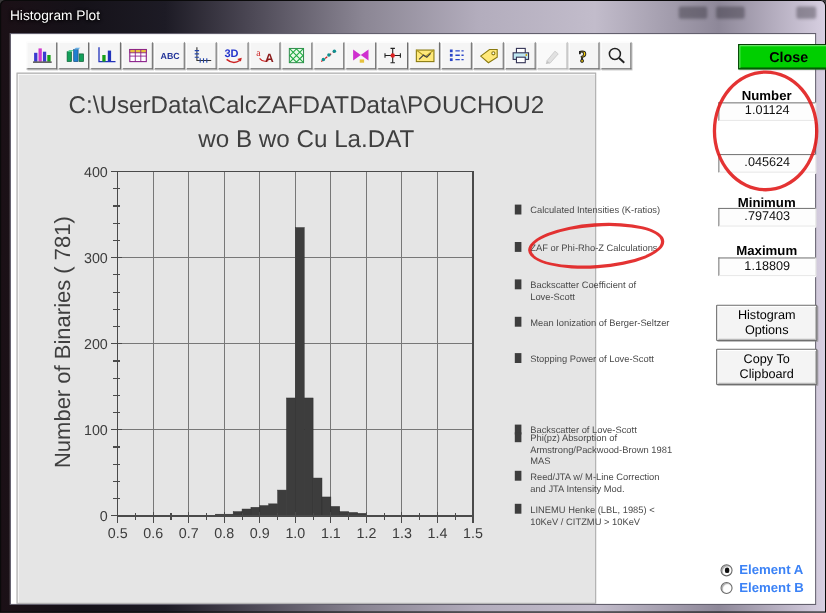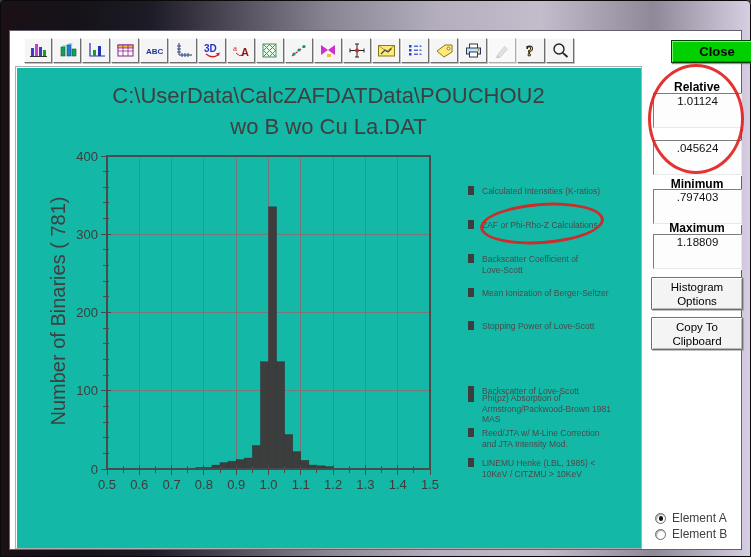--- a/index.html
+++ b/index.html
@@ -27,23 +27,23 @@
   .tb-btn{
     width:28px;height:25px;background:#f5f5f5;margin-right:1px;
     border:1px solid;border-color:#fdfdfd #6f6f6f #6f6f6f #fdfdfd;
     box-shadow:1px 1px 0 rgba(120,120,120,.45);
     display:flex;align-items:center;justify-content:center;cursor:pointer;
   }
   .tb-btn.disabled{opacity:.55;filter:grayscale(.6);cursor:default;}
   .tb-btn svg{display:block;}
   
   .chart-frame{
-    position:absolute;left:5px;top:35px;width:627px;height:483px;
+    position:absolute;left:5px;top:35px;width:527px;height:483px;
     border:1px solid #aeaeae;box-shadow:1px 1px 0 #fdfdfd inset;
-    background:#14b8a6;
+    background:#e5e5e5;
   }
   .chart-title{position:absolute;left:0;top:13px;width:100%;text-align:center;
     color:#3f3f3f;font-size:22px;line-height:31px;}
   .ylabel{
     position:absolute;left:-127px;top:232px;width:340px;height:24px;text-align:center;
     font-size:20px;color:#3f3f3f;transform:rotate(-90deg);
   }
   .xlabel{position:absolute;left:71px;top:429px;width:363px;text-align:center;
     font-size:18px;color:#3f3f3f;}
   .legend-item{position:absolute;left:452px;width:176px;font-size:8.5px;line-height:10.5px;
@@ -54,47 +54,55 @@
   
   .close-btn{
     position:absolute;left:641px;top:9px;width:92px;height:23px;
     background:#00cf00;border:1px solid #063f06;
     box-shadow:inset 1px 1px 0 #74f274,inset -1px -1px 0 #029102,1px 1px 1px rgba(80,80,80,.6);
     font-size:13px;font-weight:bold;color:#000;text-align:center;line-height:21px;cursor:pointer;margin-left:20px;
   }
   .stat-label{position:absolute;left:641px;width:92px;text-align:center;
     font-weight:bold;font-size:12px;color:#000;}
   .stat-box{
-    position:absolute;left:643px;width:89px;height:35px;background:#fdfdfd;
+    position:absolute;left:643px;width:89px;height:17px;background:#fdfdfd;
     border:1px solid;border-color:#7c7c7c #e9e9e9 #e9e9e9 #7c7c7c;box-shadow:0 1px 0 #fff;
     font-size:11.5px;color:#101010;text-align:center;line-height:15px;
   }
   .panel-btn{
     position:absolute;left:641px;width:92px;height:33px;background:#f4f4f4;
     border:1px solid #6f6f6f;border-radius:1px;
     box-shadow:inset 1px 1px 0 #ffffff,inset -1px -1px 0 #b9b9b9,1px 1px 0 rgba(130,130,130,.5);
     font-size:11.5px;line-height:14px;color:#000;text-align:center;
     white-space:pre-line;padding-top:2px;cursor:pointer;
   }
   .radio-row{position:absolute;left:645px;display:flex;align-items:center;cursor:pointer;}
   .radio-circle{
     width:11px;height:11px;border-radius:50%;background:#fff;margin-right:6px;
     border:1px solid #6a6a6a;box-shadow:inset 1px 1px 1px #a8a8a8;position:relative;flex:none;
   }
   .radio-circle.selected::after{
     content:"";position:absolute;left:2.5px;top:2.5px;width:4.5px;height:4.5px;
     background:#111;border-radius:50%;
   }
-  .radio-label{font-size:12px;font-weight:normal;color:#404040;line-height:14px;text-align:center;}
+  .radio-label{font-size:12px;font-weight:bold;color:#3b82f6;line-height:14px;text-align:center;}
 </style>
 </head>
 <body>
 
 <div class="window">
 
+  <div class="titlebar">
+    <span class="title">Histogram Plot</span>
+    <div>
+      <span class="tb-ghost" style="left:617px;width:26px;"></span>
+      <span class="tb-ghost" style="left:651px;width:26px;"></span>
+      <span class="tb-ghost" style="left:724px;width:18px;"></span>
+    </div>
+  </div>
 
   <div class="client">
 
     <div class="toolbar" id="toolbar">
         <div class="tb-group">
           <div class="tb-btn">
             <span>
               <svg width="19" height="17" viewBox="0 0 19 17">
                 <rect x="2" y="6" width="3" height="8" fill="#3a3acf"></rect>
                 <rect x="6" y="2" width="3" height="12" fill="#cf3acf"></rect>
@@ -430,21 +438,21 @@
             <span class="legend-marker"></span>
             <span class="legend-text">LINEMU   Henke (LBL, 1985) &lt;
 10KeV / CITZMU &gt; 10KeV</span>
           </div>
         </div>
       <div class="red-ellipse" id="ellipse-legend" style="left: 464px; top: 136px; width: 124px; height: 41px; transform: rotate(-4deg); border-color: rgb(225, 29, 29);"></div>
     </div>
 
     <div class="close-btn" style="background: rgb(0, 207, 0);">Close</div>
 
-    <div class="stat-label" style="top:49px;">Relative</div>
+    <div class="stat-label" style="top:49px;">Number</div>
     <div class="stat-box" style="top:62px;">1.01124</div>
 
     <div class="stat-label" style="top:108px;">StdDev</div>
     <div class="stat-box" style="top:109px;">.045624</div>
 
     <div class="stat-label" style="top:146px;">Minimum</div>
     <div class="stat-box" style="top:158px;">.797403</div>
 
     <div class="stat-label" style="top:190px;">Maximum</div>
     <div class="stat-box" style="top:203px;">1.18809</div>

